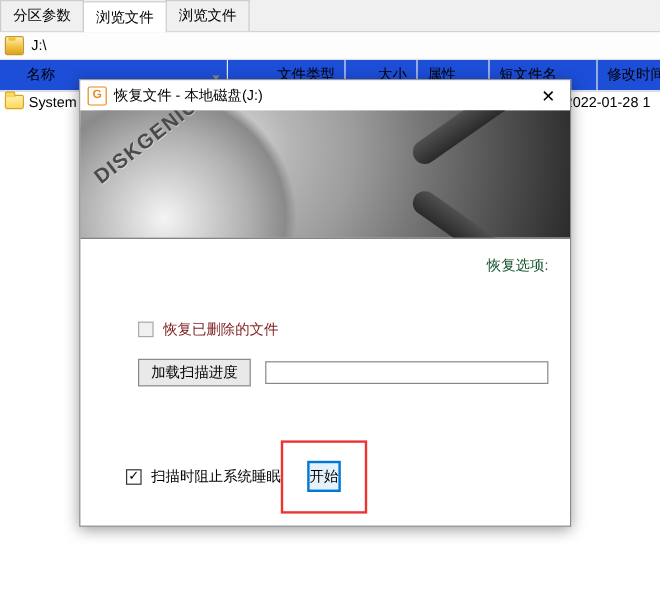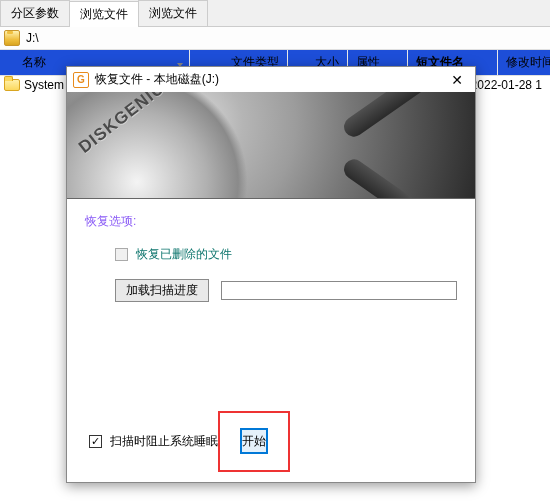--- a/index.html
+++ b/index.html
@@ -16,60 +16,60 @@
 .pathbar .drive-icon::before { content:""; position:absolute; left:2px; top:0; width:6px; height:3px; background:#f0c040; border-radius:1px; }
 .path-text { flex: 1; padding: 2px; }
 
 
 .cols { display: flex; border-bottom: 1px solid #e0e0e0; background: #1d4ed8; }
 .col { padding: 4px 8px; border-right: 1px solid #e8e8e8; white-space: nowrap; }
 .col.name { flex: 0 0 190px; padding-left: 22px; position:relative; }
 .col.name::after{ content:""; position:absolute; right:6px; top:50%; width:0; height:0; border-left:3px solid transparent; border-right:3px solid transparent; border-top:4px solid #888; }
 .col.sm { flex: 0 0 60px; text-align:right;}
 .col.attr{ flex:0 0 60px;}
-.col.short{ flex:0 0 90px;font-weight:bold;}
+.col.short{ flex:0 0 90px;}
 .col.mod { flex: 1; }
 
 
 .row { display: flex; align-items: center; padding: 2px 4px; }
 .row .ficon { width: 16px; height: 12px; margin-right: 4px; border: 1px solid #d9a520; border-radius: 2px; background: linear-gradient(#fff0a8,#fbd85d); position:relative;}
 .row .ficon::before{content:"";position:absolute;left:-1px;top:-4px;width:7px;height:4px;background:#fbd85d;border:1px solid #d9a520;border-bottom:none;border-radius:2px 2px 0 0;}
 .row .fname { width: 170px; color:#000;}
 .row .date { margin-left: auto; padding-right:4px;}
 
 
-.dialog { position: absolute; left: 66px; top: 66px; width: 410px; height: 417px; background: #fff; border: 1px solid #888; box-shadow: 0 3px 12px rgba(0,0,0,0.4); display: flex; flex-direction: column; }
+.dialog { position: absolute; left: 66px; top: 66px; width: 410px; height: 373px; background: #fff; border: 1px solid #888; box-shadow: 0 3px 12px rgba(0,0,0,0.4); display: flex; flex-direction: column; }
 .titlebar { display: flex; align-items: center; padding: 4px 6px; background: #fff; }
 .appicon { width: 16px; height: 16px; margin-right: 6px; border-radius: 2px; background: #fff; border:1px solid #e88b1c; position:relative;}
 .appicon::before{content:"G";position:absolute;inset:0;display:flex;align-items:center;justify-content:center;color:#e88b1c;font-weight:bold;font-size:10px;}
 .title { flex: 1; }
 .close { width: 24px; text-align: center; font-size: 14px; cursor: pointer; }
 
 .hero { height: 107px; background: radial-gradient(circle at 30% 30%, #dedede 0%, #b5b5b5 18%, #9c9c9c 36%, #777 55%, #555 75%, #2b2b2b 100%); position: relative; overflow: hidden; border-bottom:1px solid #666;}
 .hero .disk-edge{position:absolute;left:-60px;top:-40px;width:260px;height:260px;border-radius:50%;background:radial-gradient(circle,#f4f4f4 0%,#d0d0d0 20%,#b0b0b0 38%,#8a8a8a 55%,transparent 60%);}
 .hero .label { position: absolute; left: 8px; top: 50px; color: #4a4a4a; font-weight: bold; font-size: 17px; letter-spacing: 1px; transform: rotate(-38deg); transform-origin: left top; font-family: Arial, sans-serif; text-shadow:0 1px 0 rgba(255,255,255,.4);}
 .hero .arm1{position:absolute;right:20px;bottom:-10px;width:120px;height:20px;background:linear-gradient(#505050,#2a2a2a);transform:rotate(35deg);border-radius:10px;}
 .hero .arm2{position:absolute;right:20px;top:-4px;width:120px;height:20px;background:linear-gradient(#505050,#2a2a2a);transform:rotate(-35deg);border-radius:10px;}
 
 .body { flex: 1; padding: 14px 18px 10px; display: flex; flex-direction: column; }
-.hdr { color: #8b5cf6; margin-bottom: 10px; }
+.hdr { color: #14532d; margin-bottom: 30px; text-align: right; }
 .optrow { display: flex; align-items: center; margin: 6px 0 10px 30px; gap: 8px; }
 .chk { width: 13px; height: 13px; border: 1px solid #333; display: inline-flex; align-items: center; justify-content: center; cursor: pointer; background:#fff;}
 .chk.checked::after { content: "✓"; font-size: 11px; line-height: 1; color: #000; }
 .chk.disabled { border-color: #aaa; background: #f0f0f0; cursor: default; }
 .chk.disabled::after { color: #aaa; }
-.disabled-label { color: #0f766e; }
+.disabled-label { color: #7f1d1d; }
 .btn { border: 1px solid #8a8a8a; background: #e9e9e9; padding: 3px 0; text-align: center; cursor: pointer; min-width: 132px; }
 .inlinebtn { border: 1px solid #8a8a8a; background: #e9e9e9; padding: 2px 10px; cursor: pointer; }
 .prog { flex: 1; height: 19px; border: 1px solid #888; background: #fff; margin-left: 4px; }
 .optrow.flex3 { margin-left: 30px; text-align: center; }
 .optrow .right { margin-left: auto; }
 
 .bottom { display: flex; align-items: center; margin-top: auto; padding-top: 14px; }
-.bottom .chkwrap { display: flex; align-items: center; gap: 8px; margin-left: 4px;}
+.bottom .chkwrap { display: flex; align-items: center; gap: 8px; margin-left: 20px;}
 .startbtn { margin-left: auto; border: 2px solid #0078d7; background: #e5f1fb; padding: 4px 0; min-width: 104px; text-align: center; cursor: pointer; }
 .startwrap { border: 2px solid #e33; padding: 20px; }
 </style>
 </head>
 <body>
 
 <div class="tabs">
   <div class="tab">分区参数</div>
   <div class="tab active">浏览文件</div>
   <div class="tab">浏览文件</div>

